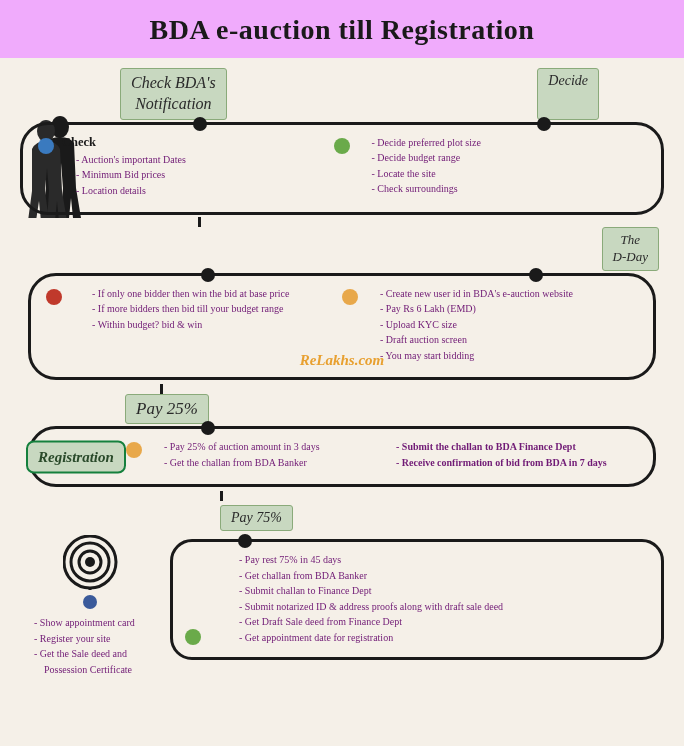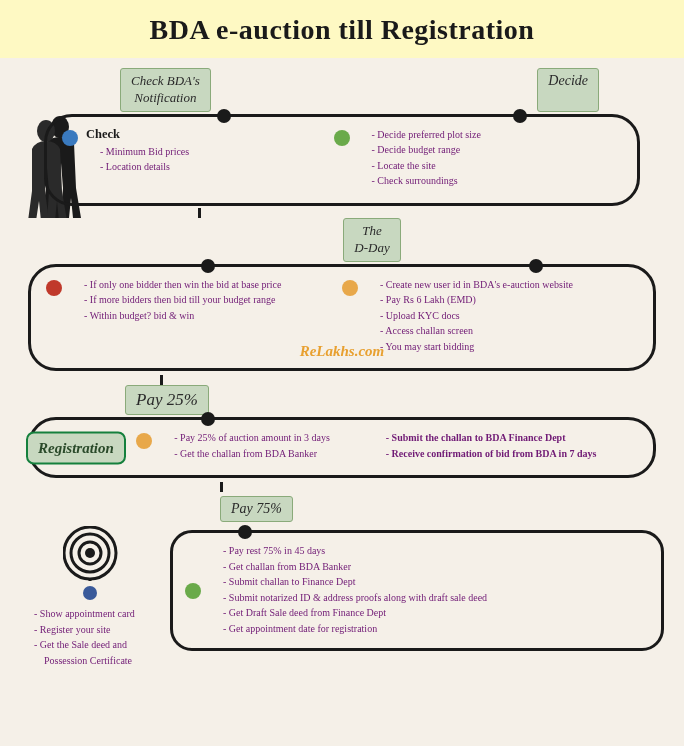--- a/index.html
+++ b/index.html
@@ -11,21 +11,21 @@
       display: flex;
       justify-content: center;
     }
     .page-wrapper {
       width: 684px;
       background: #f5f0e8;
       position: relative;
       overflow: hidden;
     }
     .header {
-      background: #fef9c3;
+      background: #f0abfc;
       text-align: center;
       padding: 14px 10px 12px;
     }
     .header h1 {
       font-size: 28px;
       font-weight: bold;
       color: #1a1a1a;
       font-family: 'Georgia', serif;
       letter-spacing: 0.5px;
     }
@@ -97,40 +97,41 @@
       <path d="M28 75 L24 105 L32 105 L35 85 L37 105 L45 105 L41 75 Z" fill="#1a1a1a"></path>
       <path d="M45 75 L43 105 L51 105 L53 85 L55 105 L63 105 L58 75 Z" fill="#1a1a1a"></path>
 
       <ellipse cx="28" cy="18" rx="9" ry="11" fill="#2a2a2a"></ellipse>
       <path d="M14 36 Q18 28 28 28 Q38 28 42 36 L44 78 L31 78 L29 55 L27 78 L14 78 Z" fill="#2a2a2a"></path>
       <path d="M14 78 L10 108 L18 108 L21 88 L23 108 L31 108 L27 78 Z" fill="#2a2a2a"></path>
       <path d="M31 78 L29 108 L37 108 L39 88 L41 108 L49 108 L44 78 Z" fill="#2a2a2a"></path>
     </svg>
 
     <div style="display:flex; justify-content:space-between; padding: 0 5px 0 100px; margin-bottom:2px;">
-      <div class="section-label" style="font-size:13px; text-align:center; line-height:1.3;">
+      <div class="section-label" style="font-size:16px; text-align:center; line-height:1.3;">
         Check BDA's<br>Notification
       </div>
       <div class="section-label" style="font-size:14px; margin-right: 60px;">
         <span>Decide</span>
       </div>
     </div>
 
-    <div style="border:3px solid #1a1a1a; border-radius:28px; margin: 0 24px; padding:10px 32px 14px 15px; position:relative;">
+    <div style="border:3px solid #1a1a1a; border-radius:28px; margin: 0 0; padding:10px 32px 14px 15px; position:relative;">
 
       <div style="position:absolute; top:-8px; left:170px; width:14px; height:14px; background:#1a1a1a; border-radius:50%;"></div>
       <div style="position:absolute; top:-8px; right:110px; width:14px; height:14px; background:#1a1a1a; border-radius:50%;"></div>
 
       <div style="display:flex; justify-content:space-between; align-items:flex-start;">
 
         <div style="display:flex; align-items:flex-start; gap:8px; width:46%;">
           <div style="width:16px; height:16px; background:#3a7abf; border-radius:50%; flex-shrink:0; margin-top:3px;"></div>
           <div>
             <div class="item-no-bullet">Check</div>
             <ul class="item-list">
+              <li>Auction's important Dates</li>
               <li>Minimum Bid prices</li>
               <li>Location details</li>
             </ul>
           </div>
         </div>
 
         <div style="display:flex; align-items:flex-start; gap:8px; width:50%;">
           <div style="width:16px; height:16px; background:#6aaa4a; border-radius:50%; flex-shrink:0; margin-top:3px;"></div>
           <div>
             <ul class="item-list">
@@ -142,52 +143,52 @@
           </div>
         </div>
 
       </div>
     </div>
 
     <div style="display:flex; justify-content:space-between; padding: 0 20px; margin-top:2px;">
       <div style="width:3px; height:10px; background:#1a1a1a; margin-left:158px;"></div>
     </div>
 
-    <div style="display:flex; justify-content:center; padding:0 5px; margin-top:0px; margin-bottom:2px;">
+    <div style="display:flex; justify-content:flex-end; padding:0 5px; margin-top:0px; margin-bottom:2px;">
       <div class="section-label" style="font-size:13px; text-align:center; line-height:1.3; margin-left:60px;">
         The<br>D-Day
       </div>
     </div>
 
     <div style="border:3px solid #1a1a1a; border-radius:28px; margin:0 8px; padding:10px 15px 14px 15px; position:relative;">
 
       <div style="position:absolute; top:-8px; left:170px; width:14px; height:14px; background:#1a1a1a; border-radius:50%;"></div>
       <div style="position:absolute; top:-8px; right:110px; width:14px; height:14px; background:#1a1a1a; border-radius:50%;"></div>
 
       <div style="display:flex; justify-content:space-between; align-items:flex-start;">
 
-        <div style="display:flex; align-items:flex-start; gap:8px; width:46%;">
+        <div style="display:flex; align-items:flex-start; gap:16px; width:46%;">
           <div style="width:16px; height:16px; background:#c0392b; border-radius:50%; flex-shrink:0; margin-top:3px;"></div>
           <div>
             <ul class="item-list">
               <li>If only one bidder then win the bid at base price</li>
               <li>If more bidders then bid till your budget range</li>
               <li>Within budget? bid &amp; win</li>
             </ul>
           </div>
         </div>
 
         <div style="display:flex; align-items:flex-start; gap:8px; width:50%;">
           <div style="width:16px; height:16px; background:#e8a84a; border-radius:50%; flex-shrink:0; margin-top:3px;"></div>
           <div>
             <ul class="item-list">
               <li>Create new user id in BDA's e-auction website</li>
               <li>Pay Rs 6 Lakh (EMD)</li>
-              <li>Upload KYC docs</li>
-              <li>Access challan screen</li>
+              <li>Upload KYC size</li>
+              <li>Draft auction screen</li>
               <li>You may start bidding</li>
             </ul>
           </div>
         </div>
 
       </div>
 
       <div class="watermark" style="bottom:8px; right:50%; transform:translateX(50%); font-size:15px;">ReLakhs.com</div>
     </div>
 
@@ -201,21 +202,21 @@
     </div>
 
     <div style="border:3px solid #1a1a1a; border-radius:28px; margin:0 8px; padding:10px 15px 14px 95px; position:relative;">
 
       <div style="position:absolute; top:-8px; left:170px; width:14px; height:14px; background:#1a1a1a; border-radius:50%;"></div>
 
       <div style="position:absolute; left:-5px; top:50%; transform:translateY(-50%);">
         <div style="background:#c8d8c0; border:2px solid #15803d; border-radius:8px; padding:6px 10px; font-size:15px; font-style:italic; font-weight:bold; color:#2a4a2a; white-space:nowrap;">Registration</div>
       </div>
 
-      <div style="display:flex; justify-content:center; align-items:flex-start;">
+      <div style="display:flex; justify-content:space-between; align-items:flex-start;">
 
         <div style="display:flex; align-items:flex-start; gap:8px; width:46%;">
           <div style="width:16px; height:16px; background:#e8a84a; border-radius:50%; flex-shrink:0; margin-top:3px;"></div>
           <div>
             <ul class="item-list">
               <li>Pay 25% of auction amount in 3 days</li>
               <li>Get the challan from BDA Banker</li>
             </ul>
           </div>
         </div>
@@ -264,21 +265,21 @@
 
         <div style="padding-left:50px; margin-bottom:8px;">
           <div class="section-label" style="font-size:14px;">
             <span>Pay 75%</span>
           </div>
         </div>
 
         <div style="border:3px solid #1a1a1a; border-radius:22px; padding:10px 12px 12px 12px; position:relative;">
           <div style="position:absolute; top:-8px; left:65px; width:14px; height:14px; background:#1a1a1a; border-radius:50%;"></div>
 
-          <div style="display:flex; align-items:center; gap:8px;">
+          <div style="display:flex; align-items:flex-end; gap:24px;">
             <div style="width:16px; height:16px; background:#6aaa4a; border-radius:50%; flex-shrink:0; margin-top:3px;"></div>
             <div>
               <ul class="item-list">
                 <li>Pay rest 75% in 45 days</li>
                 <li>Get challan from BDA Banker</li>
                 <li>Submit challan to Finance Dept</li>
                 <li>Submit notarized ID &amp; address proofs along with draft sale deed</li>
                 <li>Get Draft Sale deed from Finance Dept</li>
                 <li>Get appointment date for registration</li>
               </ul>

